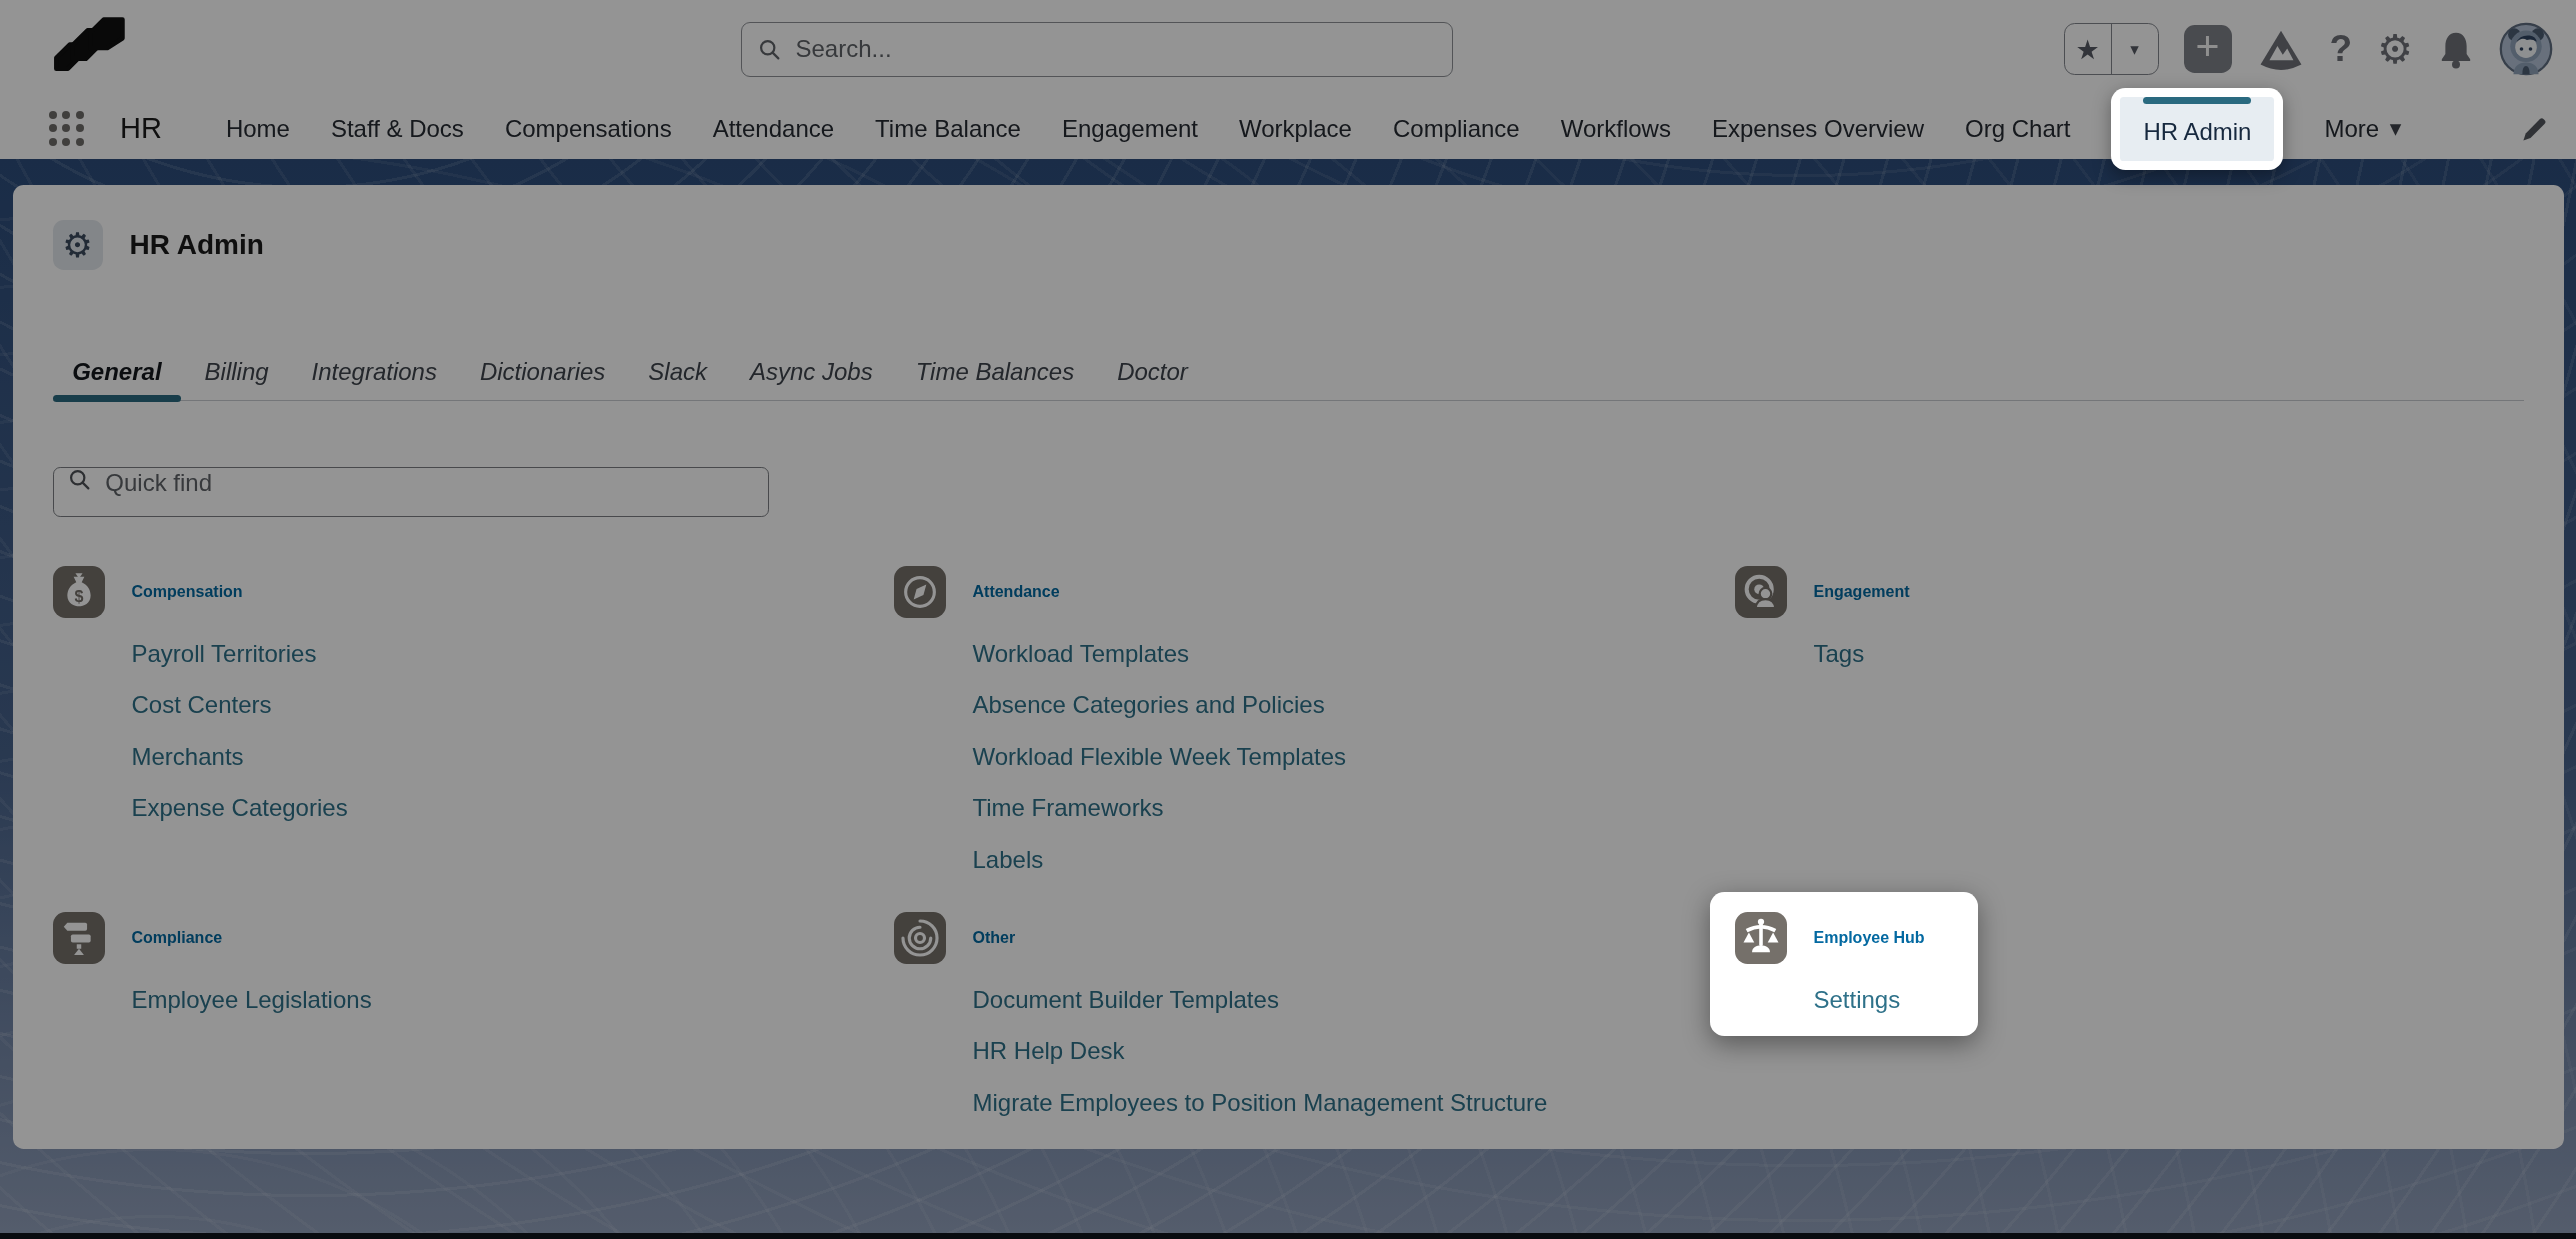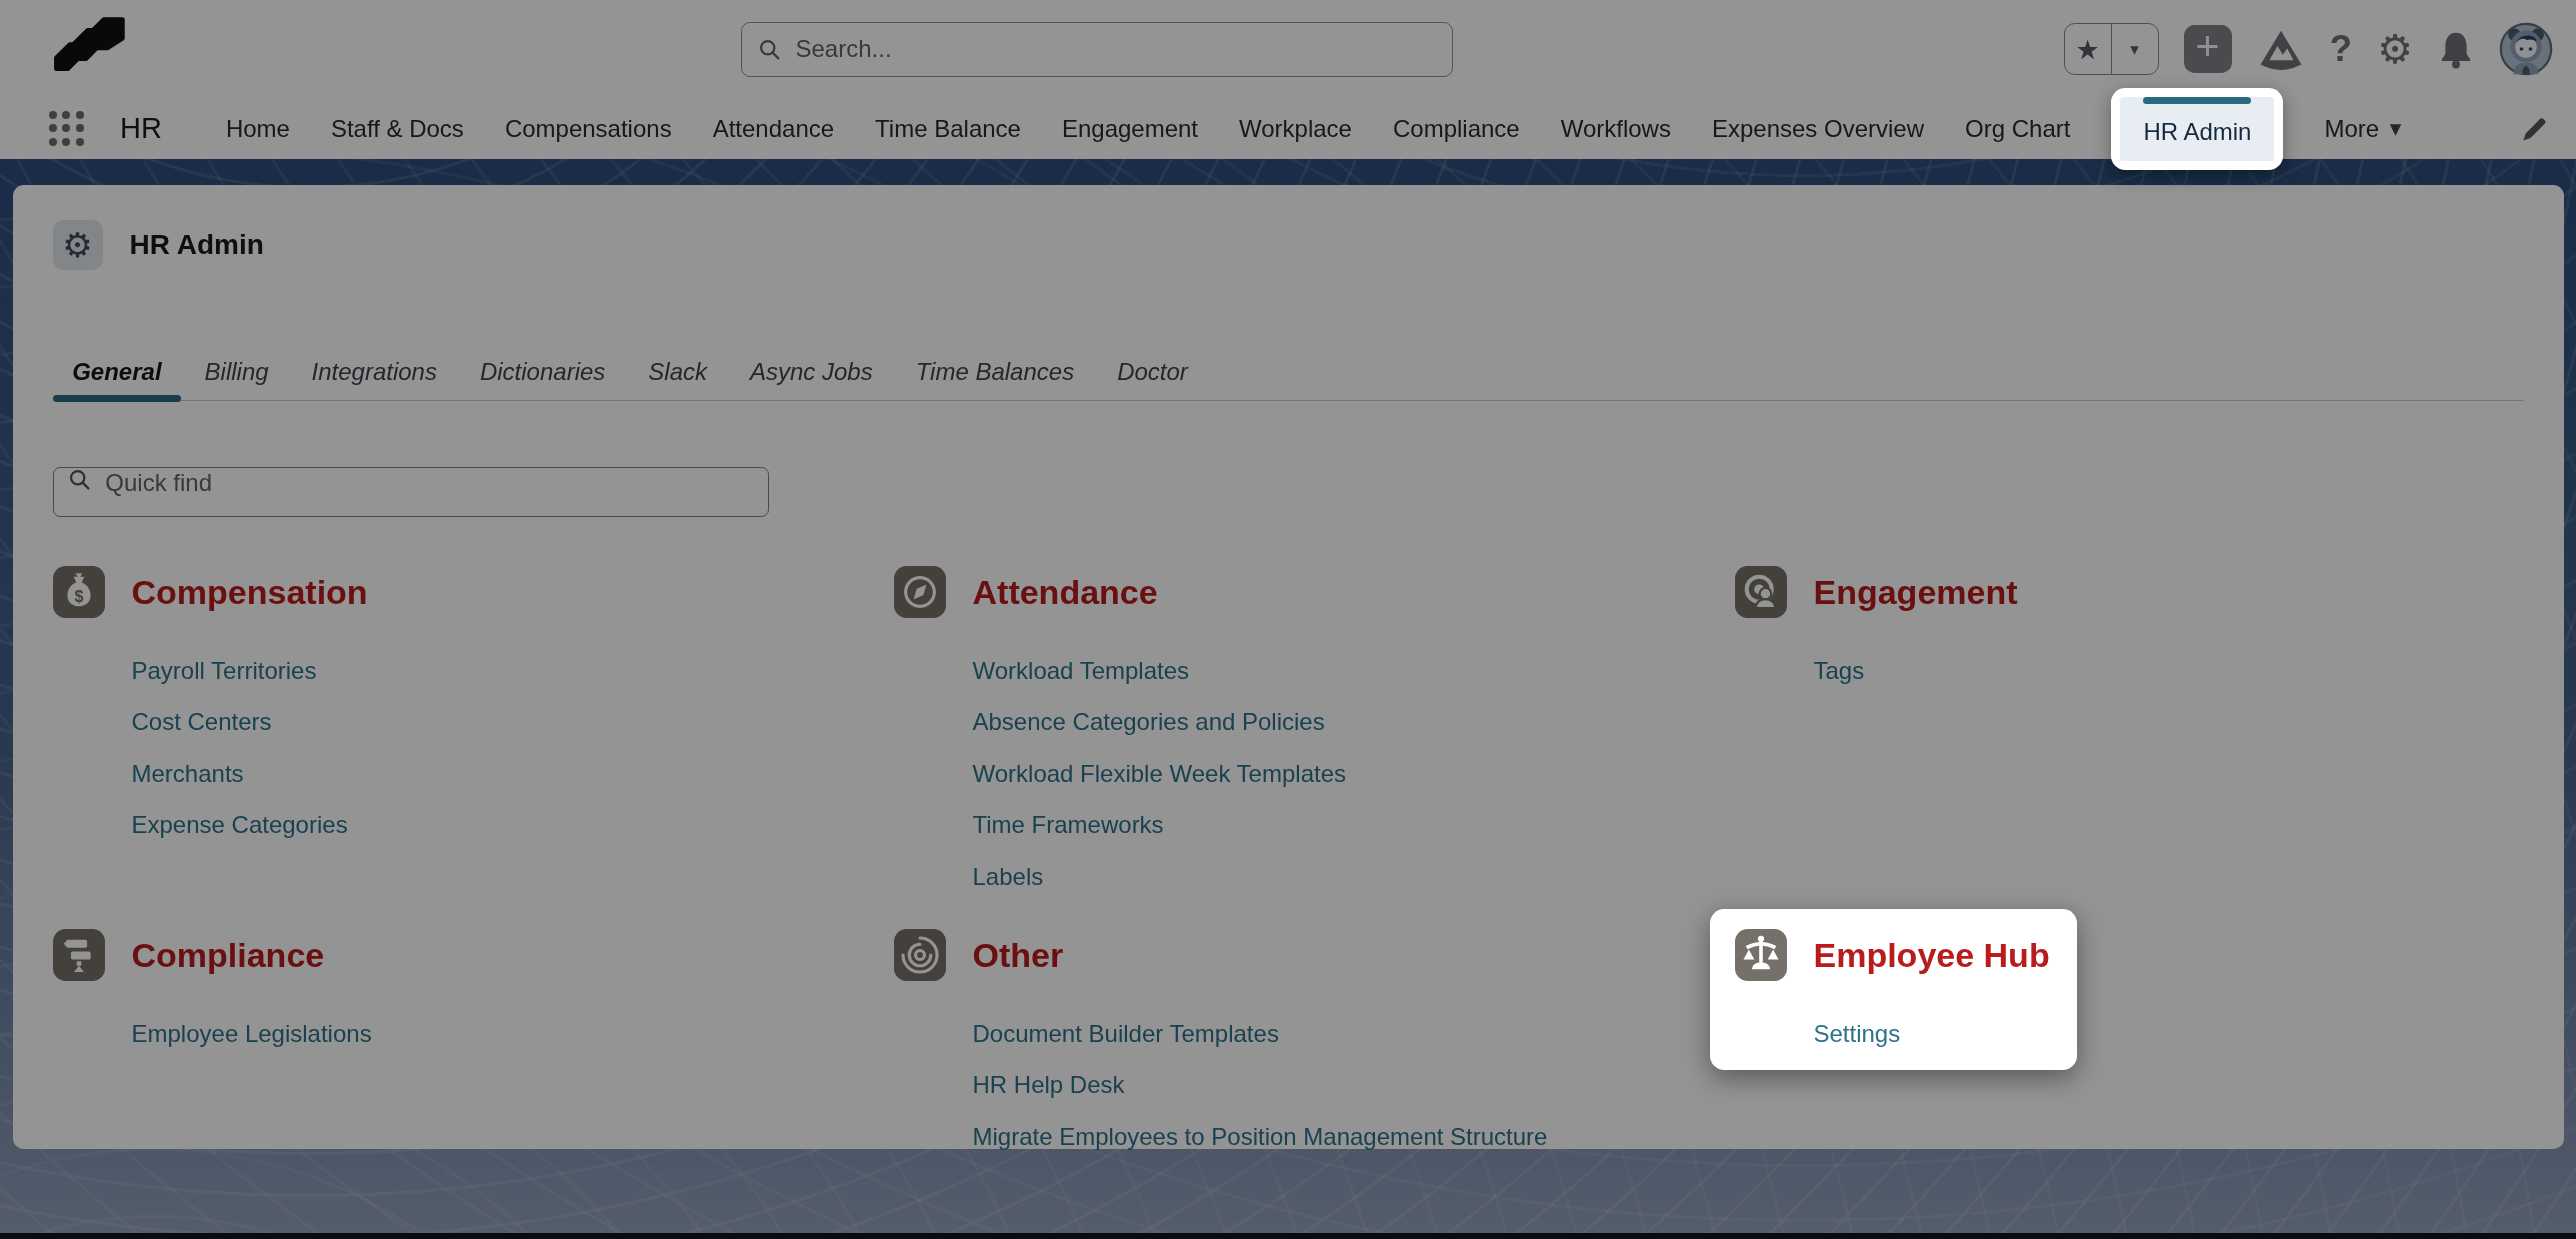--- a/index.html
+++ b/index.html
@@ -76,22 +76,22 @@
   .quickfind { margin-top:66px; width:716px; height:50px; border:1.8px solid #7c7f84; border-radius:7.2px;
     display:flex; align-items:flex-start; gap:12.5px; padding:0 14.3px; background:#fff; }
   .quickfind input { flex:1; border:none; outline:none; background:transparent;
     font:24px "Liberation Sans",sans-serif; color:#3c3f44; }
 
   .grid { margin-top:49px; display:grid; grid-template-columns:841px 841px 1fr; row-gap:39px; }
   .section { align-self:start; }
   .section-head { display:flex; align-items:center; gap:27px; }
   .tile { width:52px; height:52px; border-radius:12.5px; background:#75706a; flex:none;
     display:flex; align-items:center; justify-content:center; }
-  .section-title { font-size:34px; font-weight:bold; color:#b91c1c; white-space:nowrap; }
-  .links { list-style:none; margin:40px 0 0 79px; padding:0; }
+  .section-title { font-size:16px; font-weight:bold; color:#0369a1; white-space:nowrap; }
+  .links { list-style:none; margin:23px 0 0 79px; padding:0; }
   .links li { margin-bottom:25px; line-height:1.1; }
   .links li:last-child { margin-bottom:0; }
   .links a { color:#2e7189; font-size:24px; text-decoration:none; cursor:pointer; white-space:nowrap; }
 
   .spotlight { position:relative; z-index:60; background:#ffffff; border-radius:14.3px;
     padding:19.7px 27px 23px 25px; margin:-19.7px 0 0 -25px; width:max-content; min-width:268px;
     box-shadow:0 7.2px 27px rgba(0,0,0,0.4); }
 
   
   .bottom-strip { position:absolute; left:0; right:0; bottom:0; height:7.2px; background:#10151d; }

